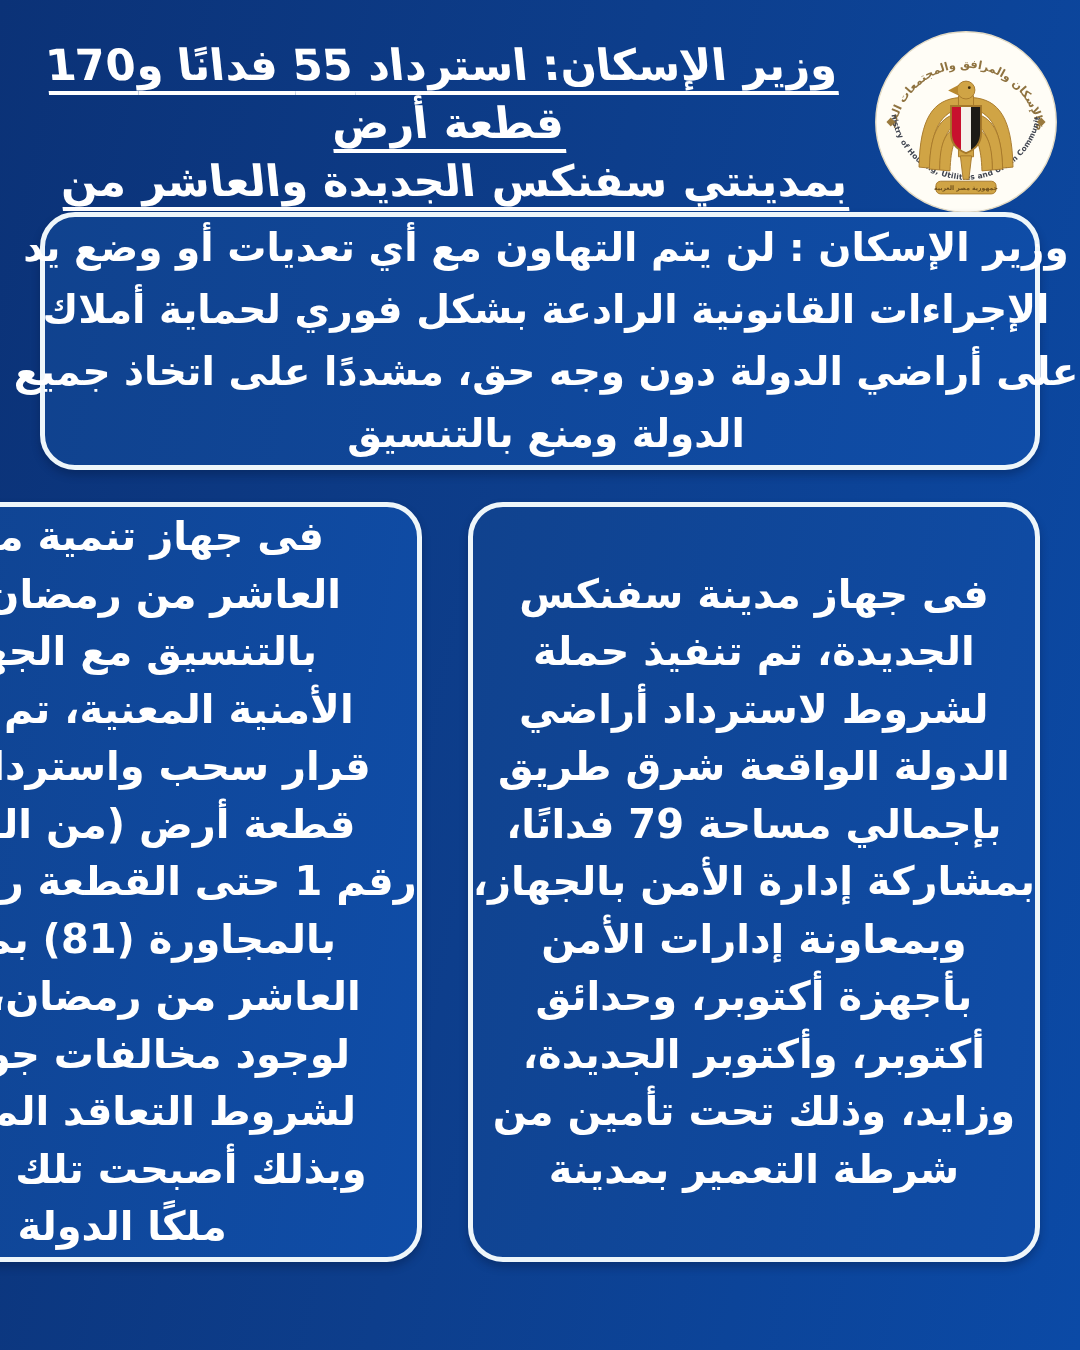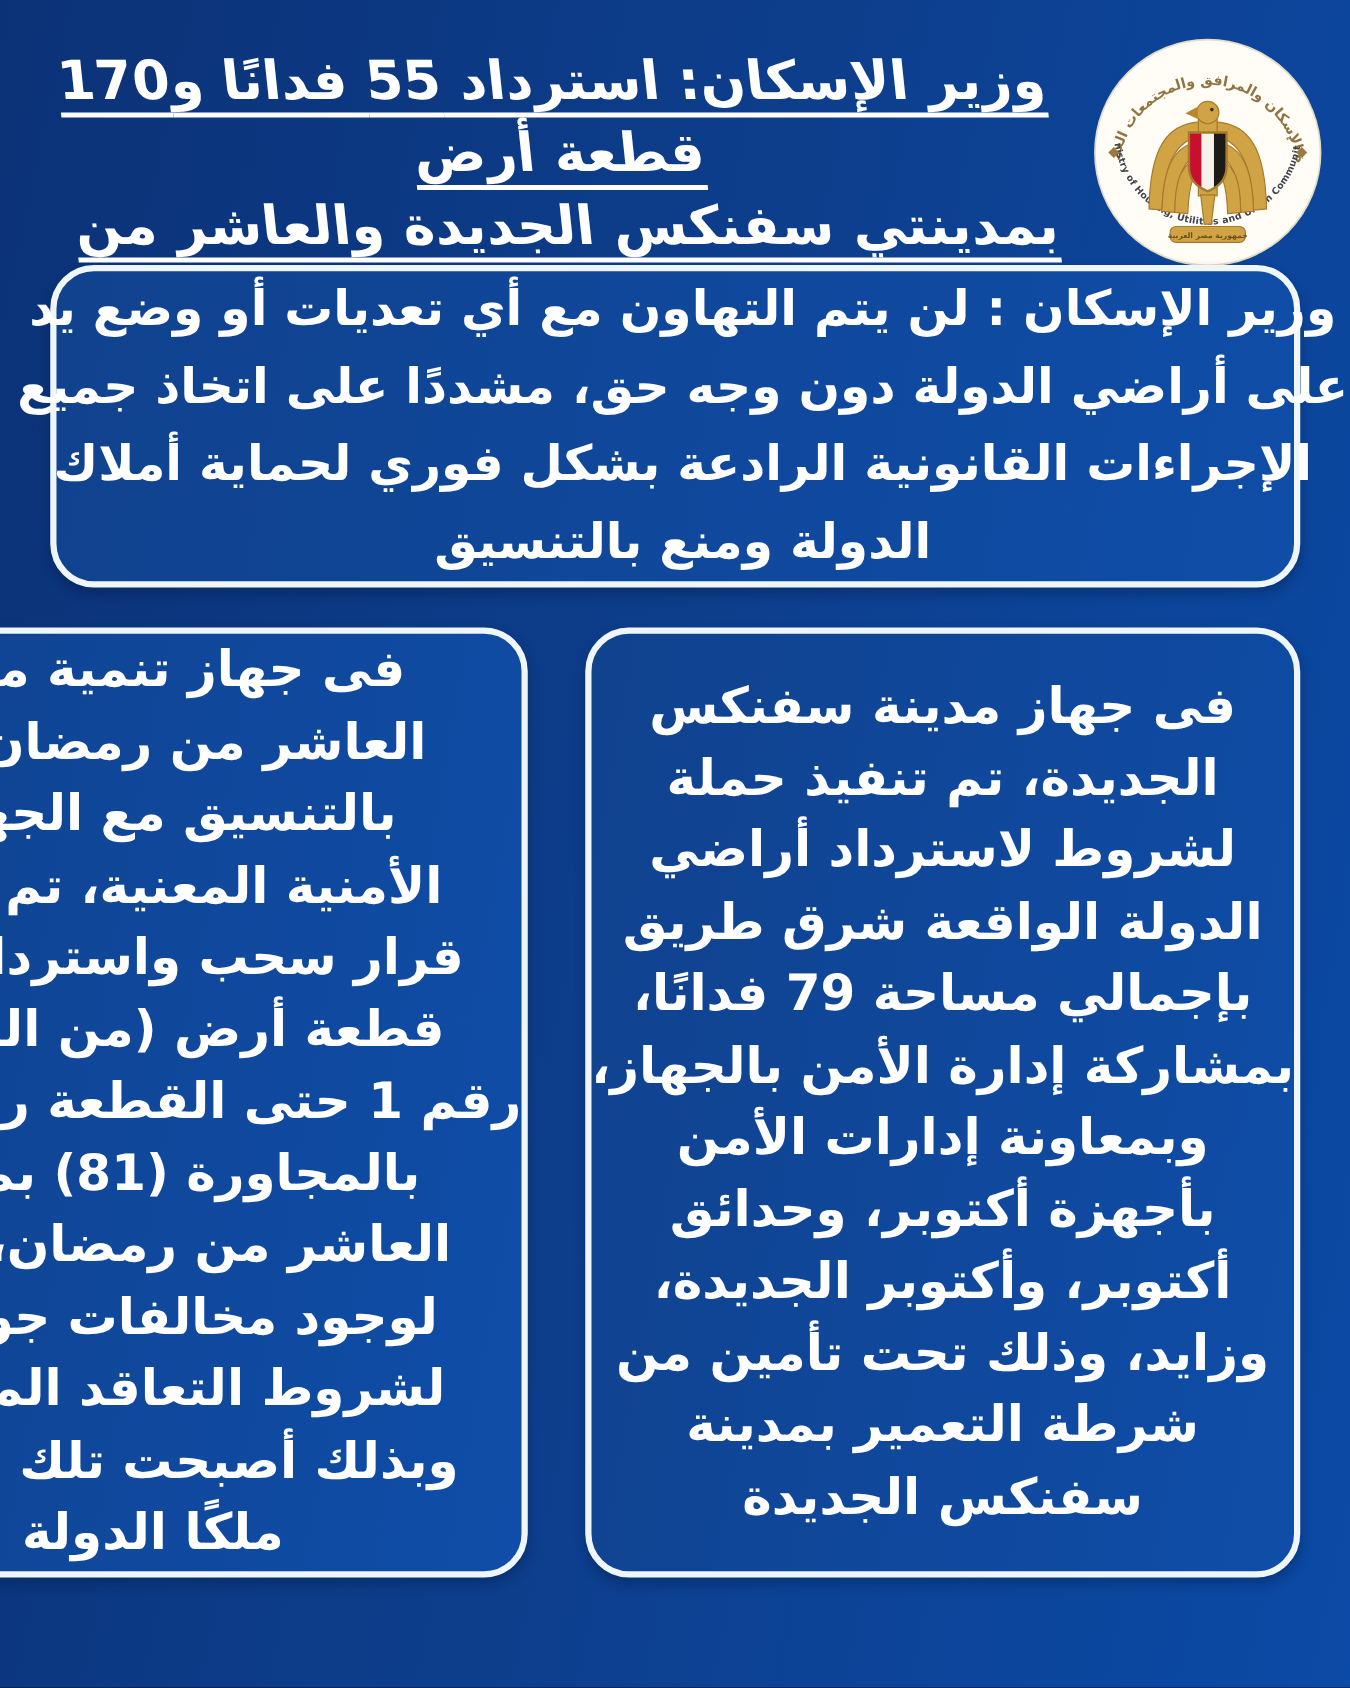--- a/index.html
+++ b/index.html
@@ -100,40 +100,39 @@
     </svg>
   </div>
 
   <h1 class="title">
     <span class="t-line">وزير الإسكان: استرداد 55 فدانًا و170 قطعة أرض</span>
     <span class="t-line">بمدينتي سفنكس الجديدة والعاشر من رمضان</span>
   </h1>
 
   <section class="panel statement">
     <div class="ln">وزير الإسكان : لن يتم التهاون مع أي تعديات أو وضع يد</div>
+    <div class="ln">الإجراءات القانونية الرادعة بشكل فوري لحماية أملاك</div>
     <div class="ln">على أراضي الدولة دون وجه حق، مشددًا على اتخاذ جميع</div>
-    <div class="ln">الإجراءات القانونية الرادعة بشكل فوري لحماية أملاك</div>
     <div class="ln">الدولة ومنع بالتنسيق</div>
   </section>
 
   <div class="columns">
 
     <article class="panel col">
       <div class="ln">فى جهاز مدينة سفنكس</div>
       <div class="ln">الجديدة، تم تنفيذ حملة</div>
       <div class="ln">لشروط لاسترداد أراضي</div>
       <div class="ln">الدولة الواقعة شرق طريق</div>
       <div class="ln">بإجمالي مساحة 79 فدانًا،</div>
       <div class="ln">بمشاركة إدارة الأمن بالجهاز،</div>
       <div class="ln">وبمعاونة إدارات الأمن</div>
       <div class="ln">بأجهزة أكتوبر، وحدائق</div>
       <div class="ln">أكتوبر، وأكتوبر الجديدة،</div>
       <div class="ln">وزايد، وذلك تحت تأمين من</div>
       <div class="ln">شرطة التعمير بمدينة</div>
-      <div class="ln">سفنكس الجديدة</div>
     </article>
 
     <article class="panel col">
       <div class="ln">فى جهاز تنمية مدينة</div>
       <div class="ln">العاشر من رمضان، أنه</div>
       <div class="ln">بالتنسيق مع الجهات</div>
       <div class="ln">الأمنية المعنية، تم تنفيذ</div>
       <div class="ln">قرار سحب واسترداد 170</div>
       <div class="ln">قطعة أرض (من القطعة</div>
       <div class="ln">رقم 1 حتى القطعة رقم 170)</div>

